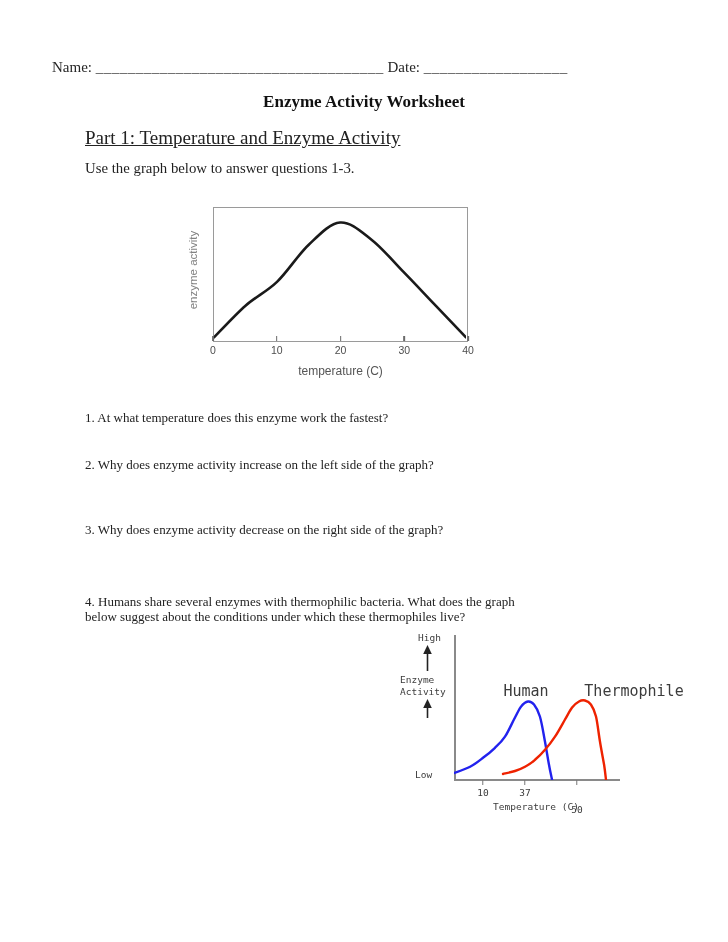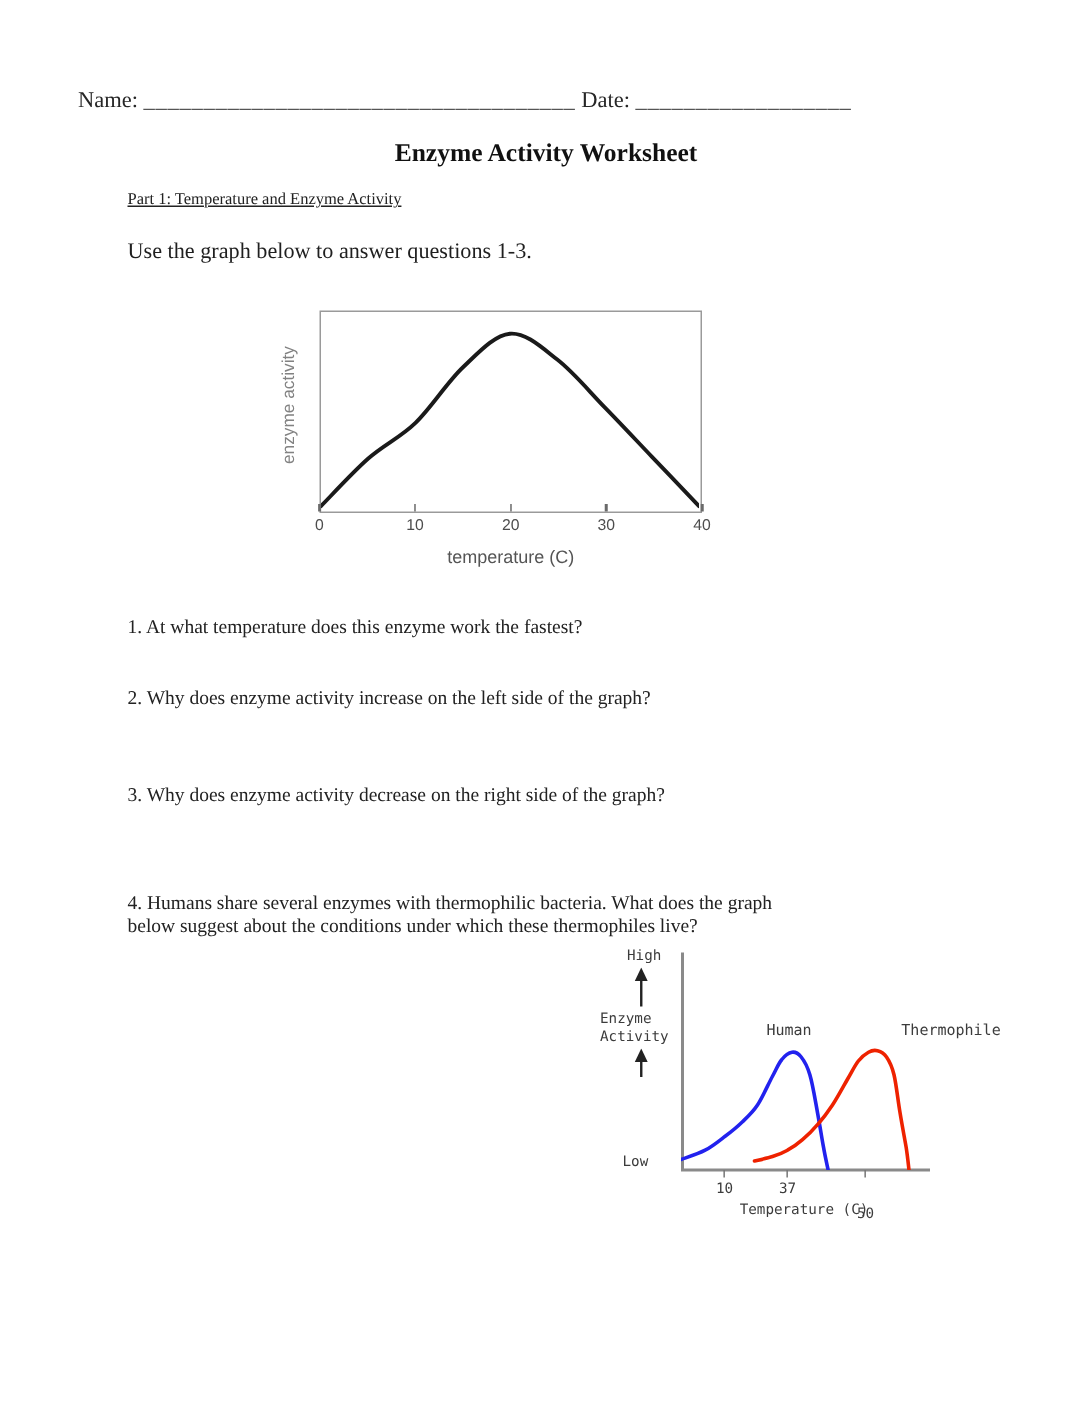--- a/index.html
+++ b/index.html
@@ -7,21 +7,21 @@
   .page {
     position:relative; width:728px; height:942px; margin:0 auto;
     background:#ffffff; color:#1f1f1f; overflow:hidden;
   }
   .abs { position:absolute; }
 
   
   .header-line { left:52px; top:59px; font-size:15px; color:#262626; white-space:nowrap; }
   .header-line .fill { letter-spacing:0.5px; color:#444; }
   .doc-title { left:0; right:0; top:92px; text-align:center; font-size:17px; font-weight:bold; color:#111; }
-  .part-heading { left:85px; top:127px; font-size:11px; text-decoration:underline; color:#222; }
+  .part-heading { left:85px; top:127px; font-size:19px; text-decoration:underline; color:#222; }
   .intro { left:85px; top:160px; font-size:14.8px; }
   .question { left:85px; font-size:13px; color:#222; }
   .q4 { line-height:1.16; width:560px; }
 
   
   .g1 { left:190px; top:198px; width:300px; height:190px; }
   .g1-box { position:absolute; left:23px; top:9px; width:255px; height:135px; border:1.4px solid #9a9a9a; background:#fff; }
   .g1-ylabel {
     position:absolute; left:-62px; top:66px; width:130px; text-align:center;
     transform:rotate(-90deg); font-family:"Liberation Sans", sans-serif;
@@ -38,21 +38,21 @@
   .g2 { left:398px; top:630px; width:250px; height:195px; font-family:"DejaVu Sans Mono", monospace; }
   .g2 .lab { position:absolute; font-size:9.5px; color:#3c3c3c; white-space:nowrap; }
   .g2-high { left:20px; top:2px; }
   .g2-enzyme { left:2px; top:44px; }
   .g2-activity { left:2px; top:56px; }
   .g2-low { left:17px; top:139px; }
   .g2-yaxis { position:absolute; left:56px; top:5px; width:1.5px; height:145px; background:#8a8a8a; }
   .g2-xaxis { position:absolute; left:56px; top:149px; width:166px; height:1.6px; background:#8a8a8a; }
   .g2-arrow { position:absolute; }
   .g2-curves { position:absolute; left:56px; top:7px; }
-  .g2-series-label { position:absolute; font-size:10px; color:#3c3c3c; transform:translateX(-50%); }
+  .g2-series-label { position:absolute; font-size:15px; color:#3c3c3c; transform:translateX(-50%); }
   .g2-ticks { position:absolute; left:56px; top:150px; width:164px; height:22px; }
   .g2-ticks .tick { position:absolute; top:0; transform:translateX(-50%); display:flex; flex-direction:column; align-items:center; }
   .g2-ticks .tick-mark { display:block; width:1.5px; height:5px; background:#777; }
   .g2-ticks .tick-label { font-size:9.5px; color:#3c3c3c; margin-top:2px; }
   .g2-xlabel { position:absolute; left:56px; top:171px; width:164px; text-align:center; font-size:9.5px; color:#3c3c3c; }
 </style>
 </head>
 <body>
 
 <div class="page">

